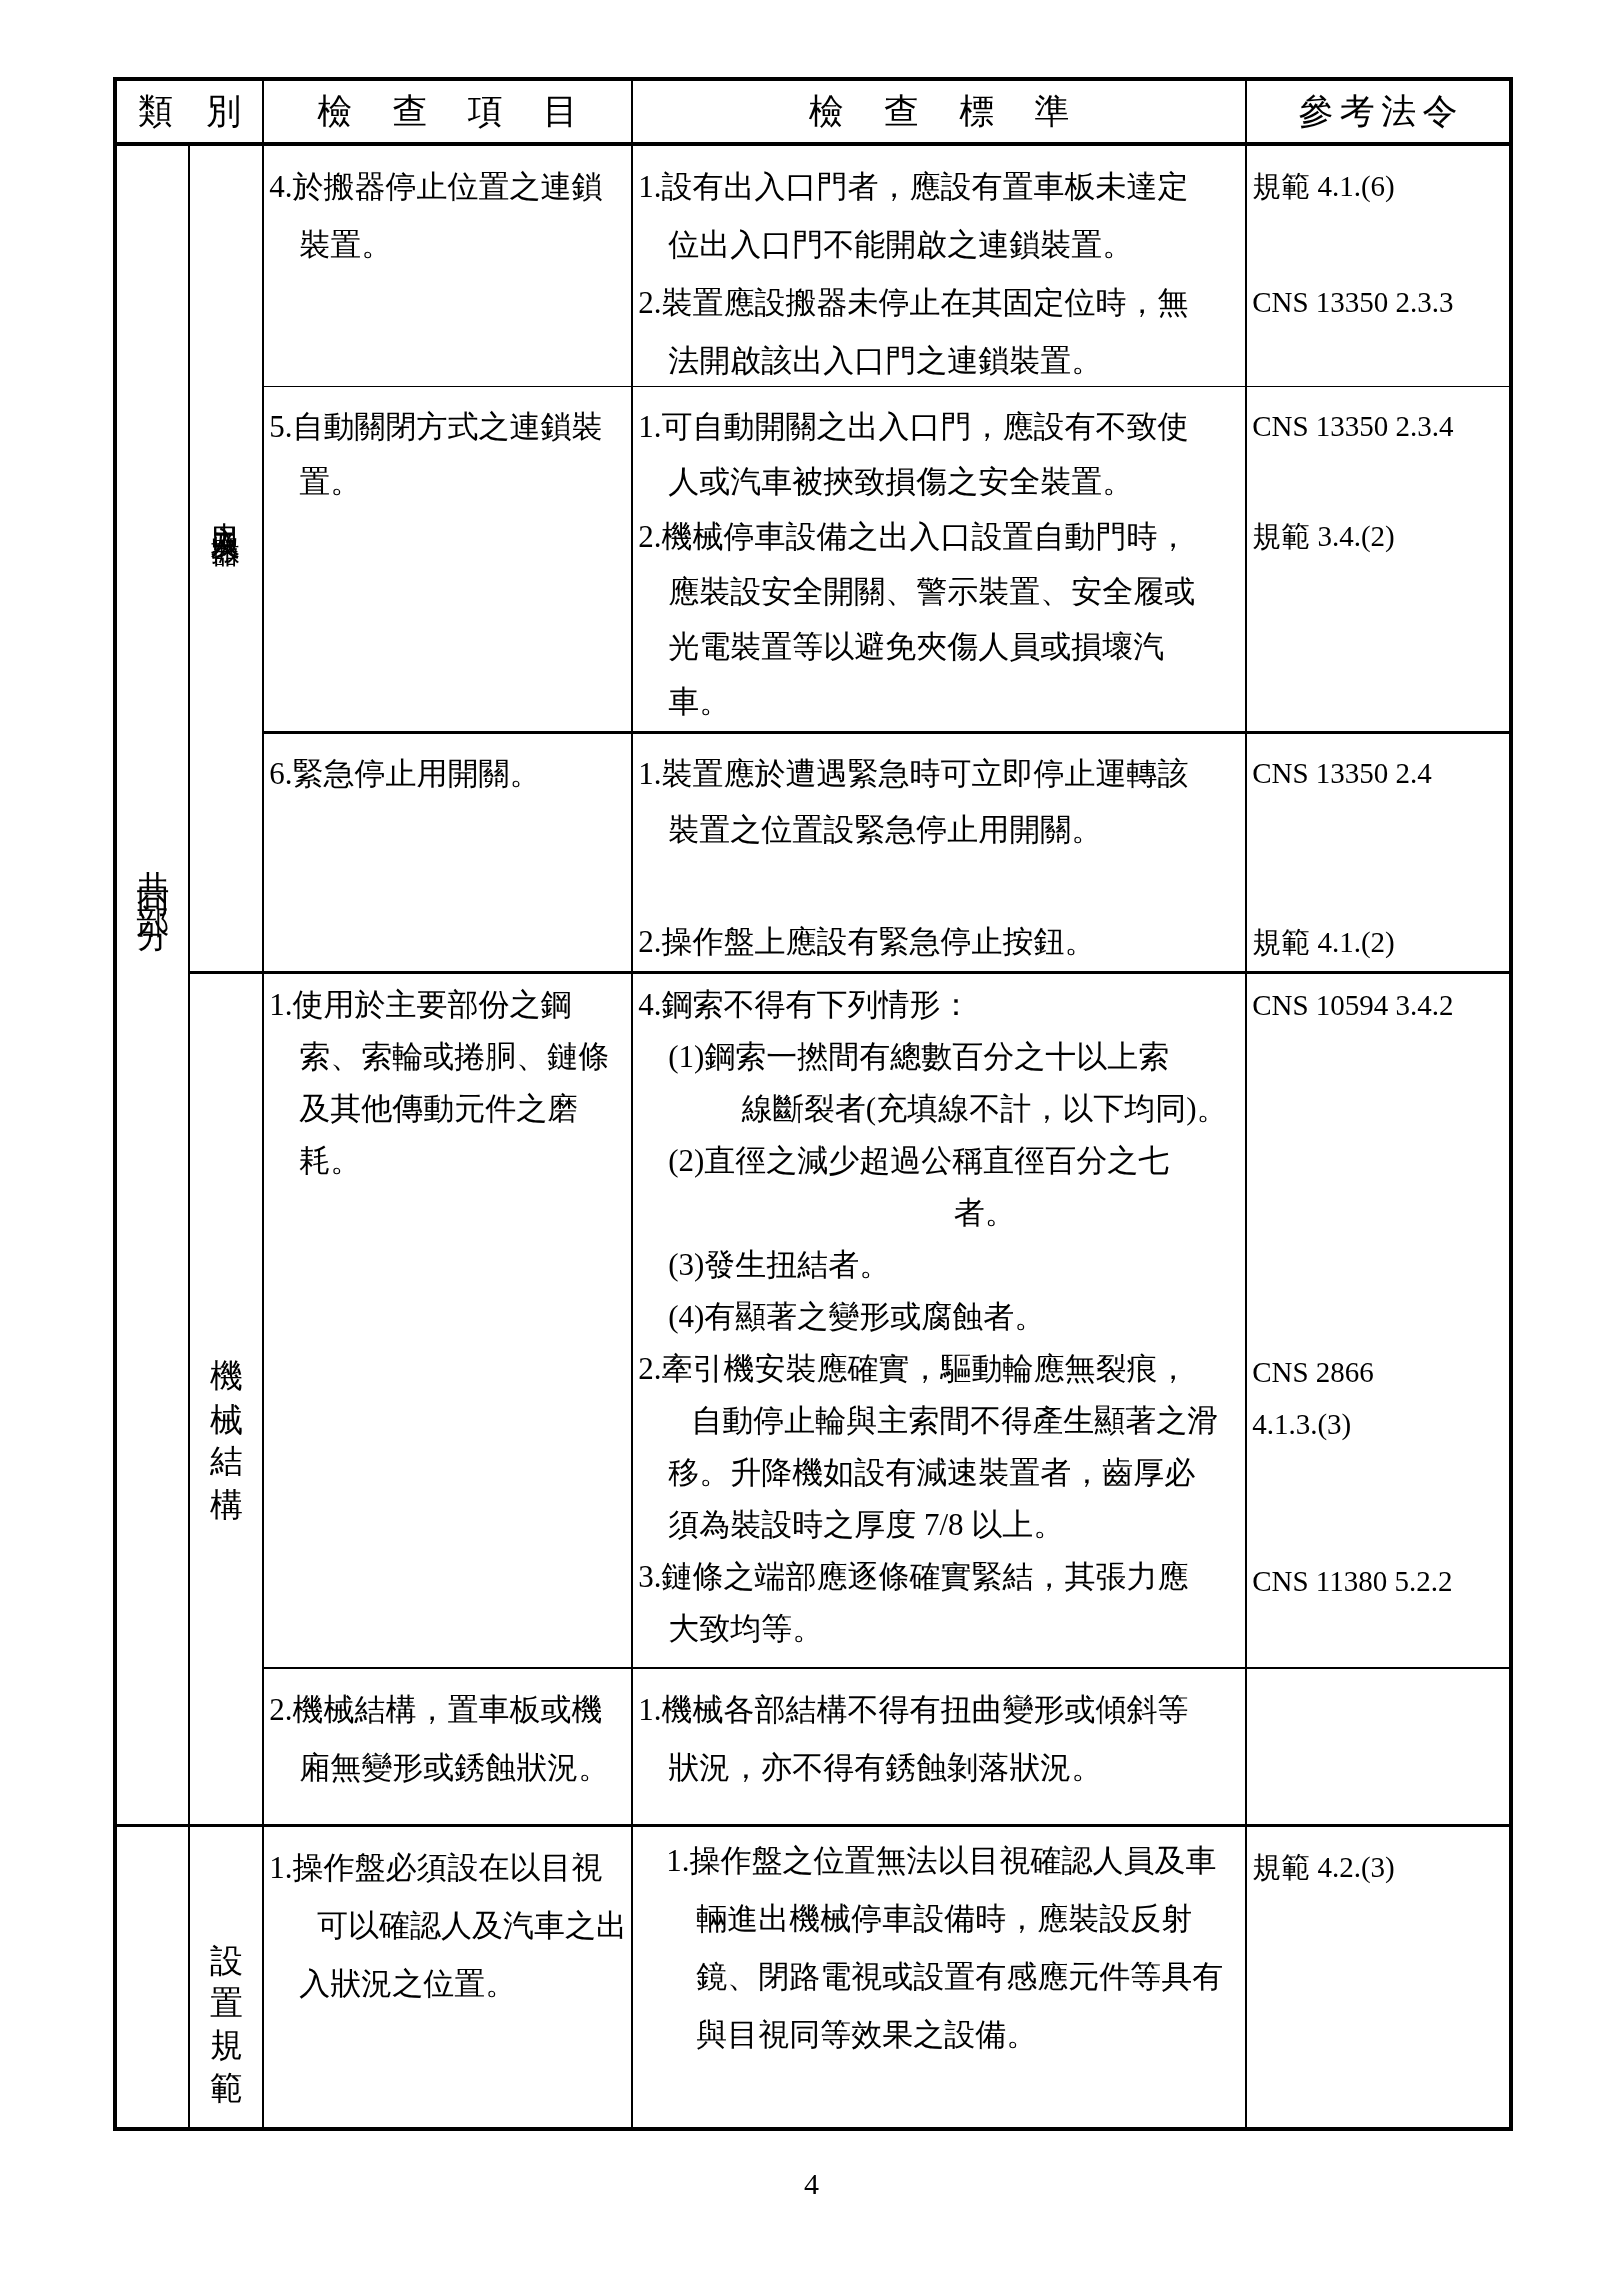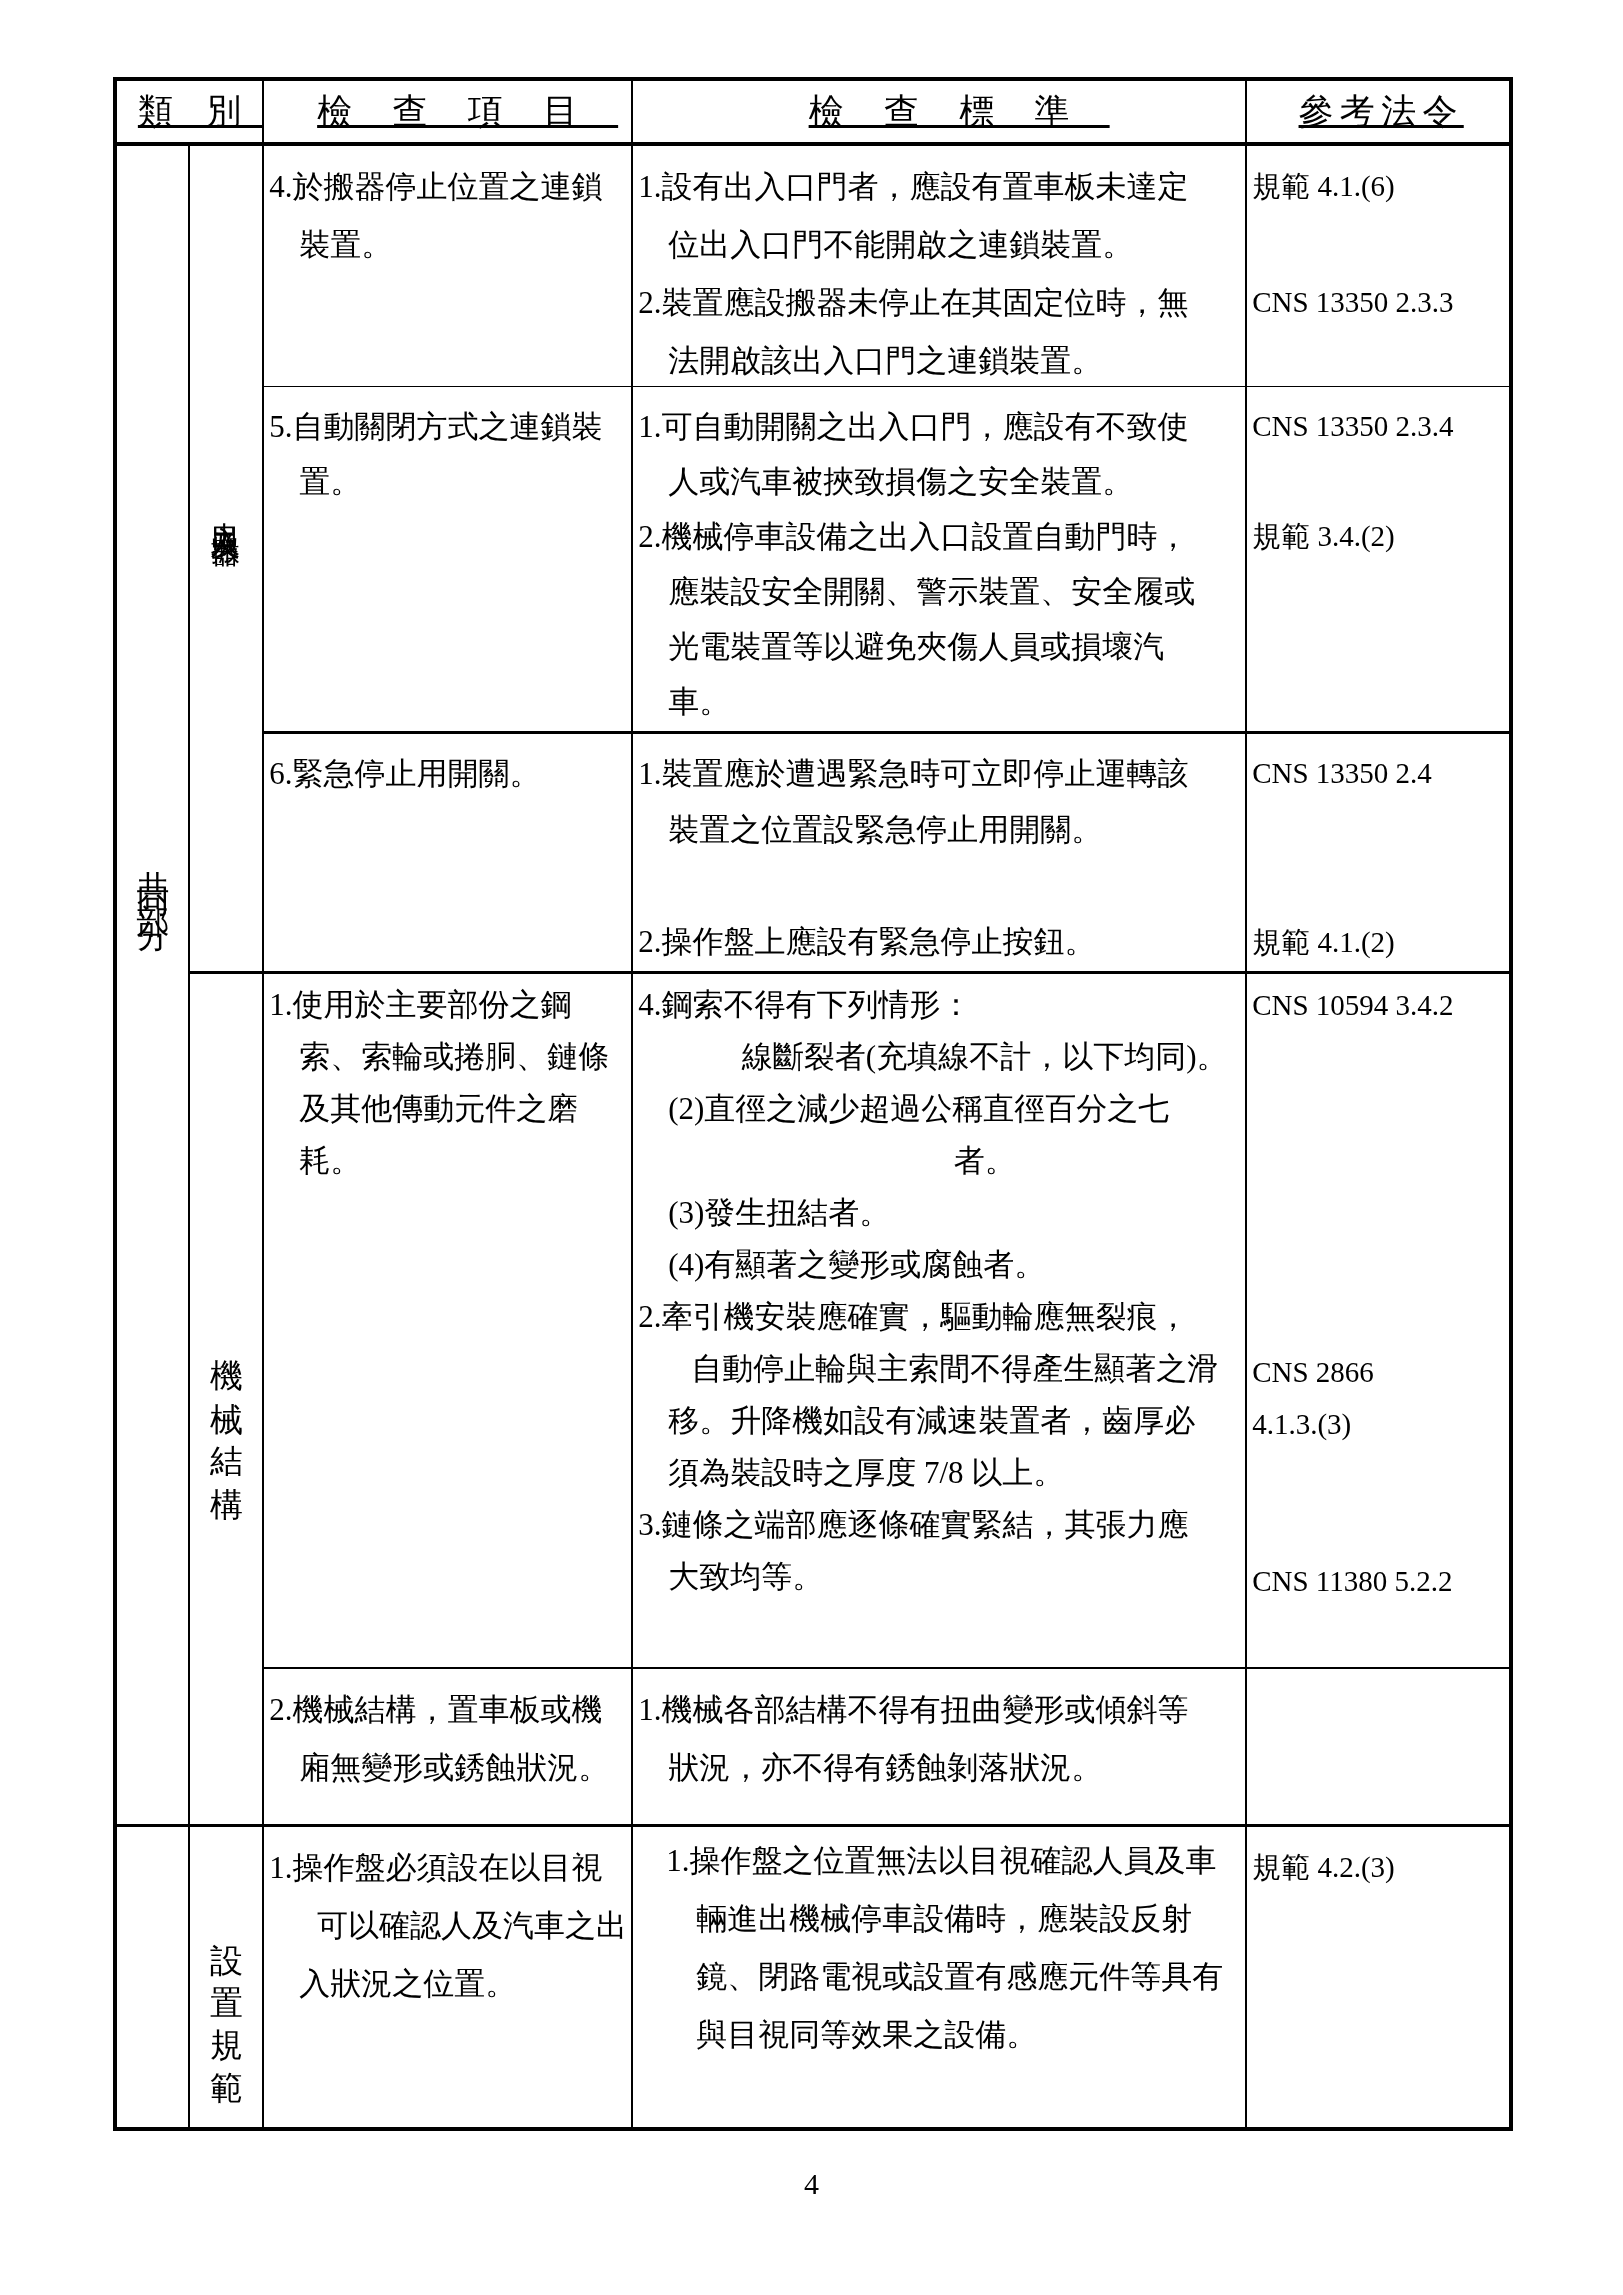--- a/index.html
+++ b/index.html
@@ -9,21 +9,21 @@
   }
   .table{
     position:absolute;left:113px;top:77px;width:1400px;height:2054px;
     border:4.6px solid #000;box-sizing:border-box;
     display:grid;
     grid-template-columns:73px 74px 369px 614px auto;
     grid-template-rows:65px 241px 347px 240px 695px 158px auto;
   }
   .cell{box-sizing:border-box;position:relative;overflow:hidden;}
   .br{border-right:2px solid #000;}
-  .bbh{border-bottom:4.6px solid #000;text-decoration:underline;}
+  .bbh{border-bottom:4.6px solid #000;}
   .bb2{border-bottom:1.3px solid #000;}
   .bb4{border-bottom:2.6px solid #000;}
   .bb5{border-bottom:3.3px solid #000;}
   .bb6{border-bottom:3.9px solid #000;}
   .hcell{display:flex;align-items:center;justify-content:center;font-size:35px;}
   .ls-cat{letter-spacing:0.95em;margin-right:-0.95em;}
   .ls-wide{letter-spacing:1.15em;margin-right:-1.15em;}
   .ls-sm{letter-spacing:0.18em;margin-right:-0.18em;}
   .vcell{display:flex;align-items:center;justify-content:center;}
   .vlabel{writing-mode:vertical-rl;text-orientation:upright;white-space:nowrap;}
@@ -110,20 +110,21 @@
       <span class="vlabel v-subB">機械結構</span>
     </div>
     <div class="cell txt br bb4" style="grid-area: 5 / 3; padding-top: 5.2px;">
       <div class="line" style="height: 52px; line-height: 52px;">1.使用於主要部份之鋼</div>
       <div class="line i1" style="height: 52px; line-height: 52px;">索、索輪或捲胴、鏈條</div>
       <div class="line i1" style="height: 52px; line-height: 52px;">及其他傳動元件之磨</div>
       <div class="line i1" style="height: 52px; line-height: 52px;">耗。</div>
     </div>
     <div class="cell txt br bb4" style="grid-area: 5 / 4; padding-top: 5.2px;">
       <div class="line" style="height: 52px; line-height: 52px;">4.鋼索不得有下列情形：</div>
+      <div class="line i1" style="height: 52px; line-height: 52px;">(1)鋼索一撚間有總數百分之十以上索</div>
       <div class="line i2" style="height: 52px; line-height: 52px;">線斷裂者(充填線不計，以下均同)。</div>
       <div class="line i1" style="height: 52px; line-height: 52px;">(2)直徑之減少超過公稱直徑百分之七</div>
       <div class="line i2" style="height: 52px; line-height: 52px;">者。</div>
       <div class="line i1" style="height: 52px; line-height: 52px;">(3)發生扭結者。</div>
       <div class="line i1" style="height: 52px; line-height: 52px;">(4)有顯著之變形或腐蝕者。</div>
       <div class="line" style="height: 52px; line-height: 52px;">2.牽引機安裝應確實，驅動輪應無裂痕，</div>
       <div class="line i1" style="height: 52px; line-height: 52px; text-align: center;">自動停止輪與主索間不得產生顯著之滑</div>
       <div class="line i1" style="height: 52px; line-height: 52px;">移。升降機如設有減速裝置者，齒厚必</div>
       <div class="line i1" style="height: 52px; line-height: 52px;">須為裝設時之厚度 7/8 以上。</div>
       <div class="line" style="height: 52px; line-height: 52px;">3.鏈條之端部應逐條確實緊結，其張力應</div>

